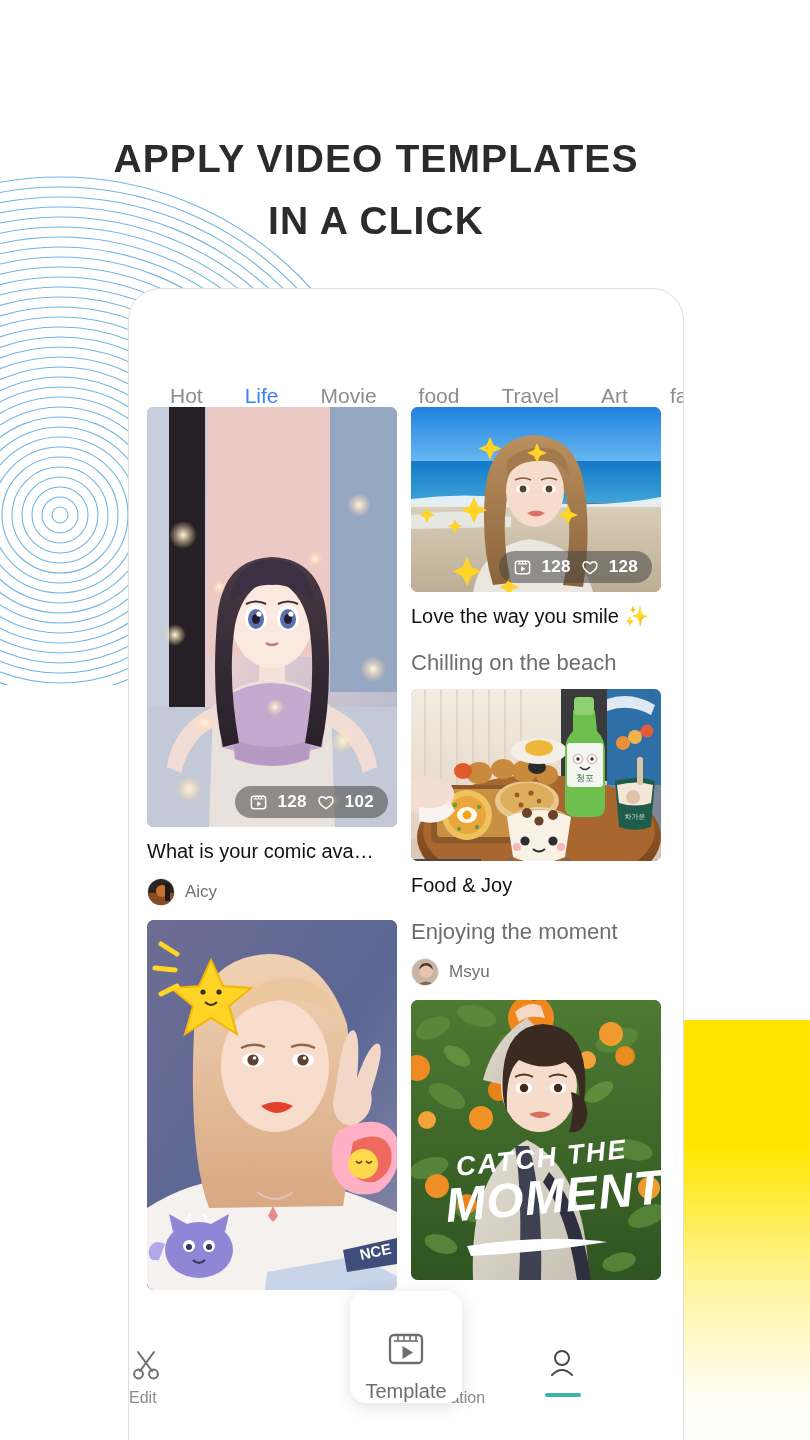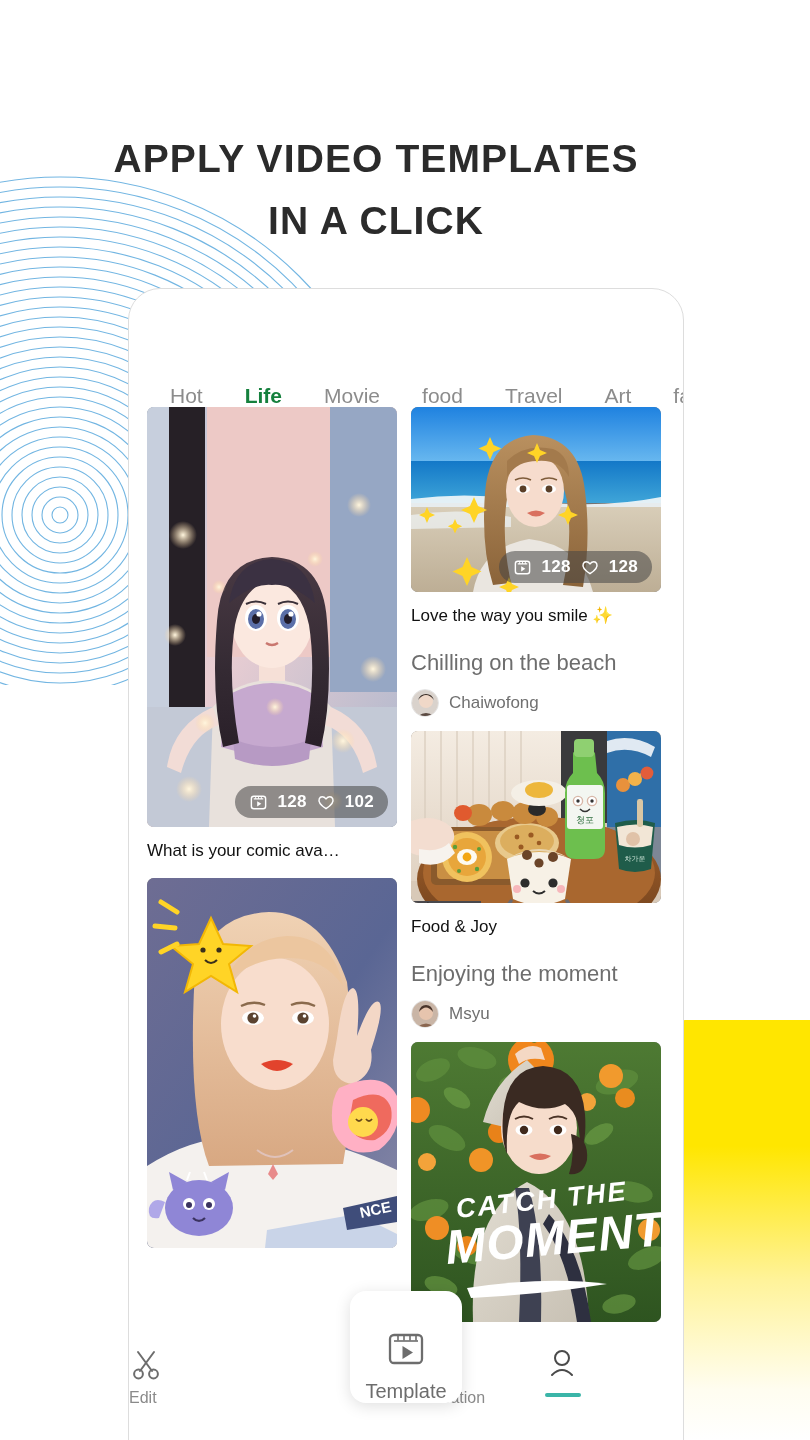--- a/index.html
+++ b/index.html
@@ -56,21 +56,21 @@
     overflow:hidden;
   }
   .tab{
     position:relative;
     font-size:21px;
     color:#8c8c8c;
     white-space:nowrap;
     padding:0 21px;
     line-height:30px;
   }
-  .tab.active{ color:#15803d; font-weight:700; }
+  .tab.active{ color:#3b82f6; font-weight:400; }
   .tab.active::after{
     content:""; position:absolute;
     left:50%; transform:translateX(-50%);
     bottom:-12px; width:30px; height:4px;
     border-radius:2px;
     background:#3ab5a8;
   }
 
   
   .feed{
@@ -79,21 +79,21 @@
   }
   .col{ width:250px; display:flex; flex-direction:column; gap:14px; }
 
   .card{ width:250px; }
   .thumb{
     position:relative; width:100%;
     border-radius:7px; overflow:hidden;
     background:#737373;
   }
   .card-title{
-    font-size:17px; color:#111; margin-top:11px;
+    font-size:20px; color:#111; margin-top:11px;
     white-space:nowrap; overflow:hidden;
     line-height:26px;
   }
   .card-sub{
     font-size:22px; color:#6d6d6d; margin-top:22px;
     white-space:nowrap; overflow:hidden;
     line-height:24px;
   }
   .author{
     display:flex; align-items:center; gap:10px; margin-top:14px;
@@ -282,20 +282,31 @@
               <path d="M8.6 8.6 L13 11.4 L8.6 14.2 Z" fill="#fff"></path>
             </svg>
             <span class="num">128</span>
             <svg width="20" height="20" viewBox="0 0 22 22">
               <path d="M11 18.4 C4 13.8 2.4 10.2 3.6 7.4 C4.8 4.7 8.4 4.4 11 7.6 C13.6 4.4 17.2 4.7 18.4 7.4 C19.6 10.2 18 13.8 11 18.4 Z" fill="none" stroke="#fff" stroke-width="1.6"></path>
             </svg>
             <span class="num">102</span>
           </div>
         </div>
         <div class="card-title">What is your comic ava…</div>
+        <div class="author">
+          <div class="avatar">
+            <svg width="28" height="28" viewBox="0 0 28 28">
+              <rect width="28" height="28" fill="#2d2320"></rect>
+              <rect x="0" y="14" width="28" height="14" fill="#8a4a22"></rect>
+              <circle cx="14" cy="12" r="6" fill="#c9702f"></circle>
+              <rect x="17" y="4" width="5" height="18" fill="#1e1a18"></rect>
+            </svg>
+          </div>
+          <span class="author-name">Aicy</span>
+        </div>
       </div>
 
       <div class="card">
         <div class="thumb" style="height:370px">
           <svg viewBox="0 0 250 370" width="250" height="370" preserveAspectRatio="none">
             <defs>
               <linearGradient id="selfBg" x1="0" y1="0" x2="1" y2="1">
                 <stop offset="0%" stop-color="#6e6d93"></stop>
                   <stop offset="55%" stop-color="#5a6694"></stop>
                   <stop offset="100%" stop-color="#8a8aa8"></stop>
@@ -425,31 +436,20 @@
             </svg>
             <span class="num">128</span>
             <svg width="20" height="20" viewBox="0 0 22 22">
               <path d="M11 18.4 C4 13.8 2.4 10.2 3.6 7.4 C4.8 4.7 8.4 4.4 11 7.6 C13.6 4.4 17.2 4.7 18.4 7.4 C19.6 10.2 18 13.8 11 18.4 Z" fill="none" stroke="#fff" stroke-width="1.6"></path>
             </svg>
             <span class="num">128</span>
           </div>
         </div>
         <div class="card-title">Love the way you smile ✨</div>
         <div class="card-sub">Chilling on the beach</div>
-        <div class="author">
-          <div class="avatar">
-            <svg width="28" height="28" viewBox="0 0 28 28">
-              <rect width="28" height="28" fill="#d9d2cc"></rect>
-              <circle cx="14" cy="11" r="7" fill="#f0d8c8"></circle>
-              <path d="M4 28 q10 -10 20 0 Z" fill="#5b4a42"></path>
-              <path d="M6 10 q8 -10 16 0 q-2 -6 -8 -6 q-6 0 -8 6 Z" fill="#362b26"></path>
-            </svg>
-          </div>
-          <span class="author-name">Chaiwofong</span>
-        </div>
       </div>
 
       <div class="card">
         <div class="thumb" style="height:172px">
           <svg viewBox="0 0 250 210" width="250" height="210" preserveAspectRatio="none">
             <defs>
               <linearGradient id="tbl" x1="0" y1="0" x2="0" y2="1">
                 <stop offset="0%" stop-color="#a5632c"></stop>
                   <stop offset="100%" stop-color="#6d3e1b"></stop>
               </linearGradient>

